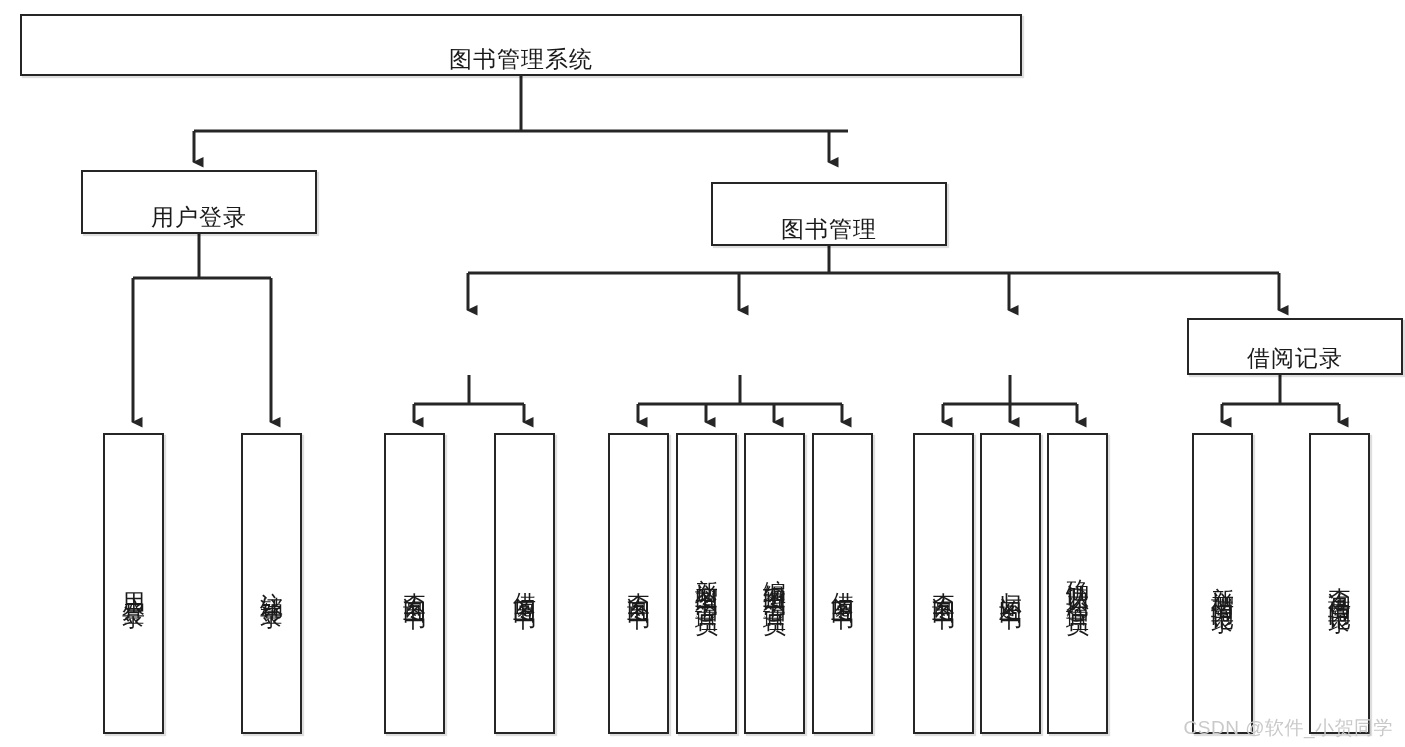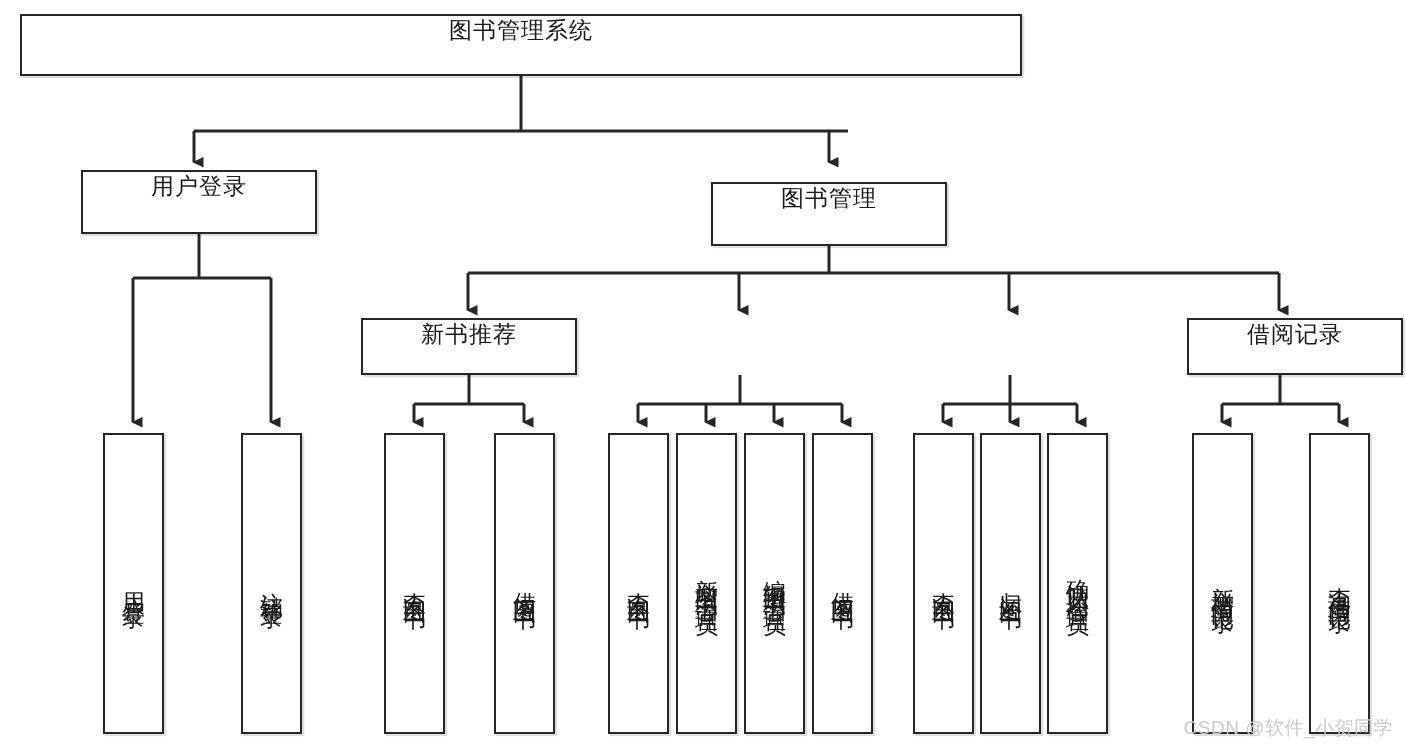--- a/index.html
+++ b/index.html
@@ -26,21 +26,21 @@
     width: 1405px;
     height: 747px;
     pointer-events: none;
   }
   .node {
     position: absolute;
     box-sizing: border-box;
     background: #ffffff;
     border: 2px solid #262626;
     display: flex;
-    align-items: flex-start;
+    align-items: flex-end;
     justify-content: center;
     box-shadow: 2px 2px 1px rgba(0,0,0,0.13);
   }
   .node .label {
     color: #1a1a1a;
     line-height: 1.25;
     text-align: center;
     white-space: pre;
   }
   .node.horiz .label {
@@ -129,23 +129,20 @@
     <span class="label">图书管理系统</span>
   </div>
 
   <div class="node horiz" style="left:81px; top:170px; width:236px; height:64px;">
     <span class="label">用户登录</span>
   </div>
   <div class="node horiz" style="left:711px; top:170px; width:236px; height:64px;margin-top:12px;">
     <span class="label">图书管理</span>
   </div>
 
-  <div class="node horiz" style="left:361px; top:318px; width:216px; height:57px;">
-    <span class="label">新书推荐</span>
-  </div>
   <div class="node horiz" style="left:1171px; top:318px; width:216px; height:57px;margin-left:16px;">
     <span class="label">借阅记录</span>
   </div>
 
   <div class="node vert" style="left:103px; top:433px; width:61px; height:301px;">
     <span class="label">用户登录</span>
   </div>
   <div class="node vert" style="left:241px; top:433px; width:61px; height:301px;">
     <span class="label">注销登录</span>
   </div>

